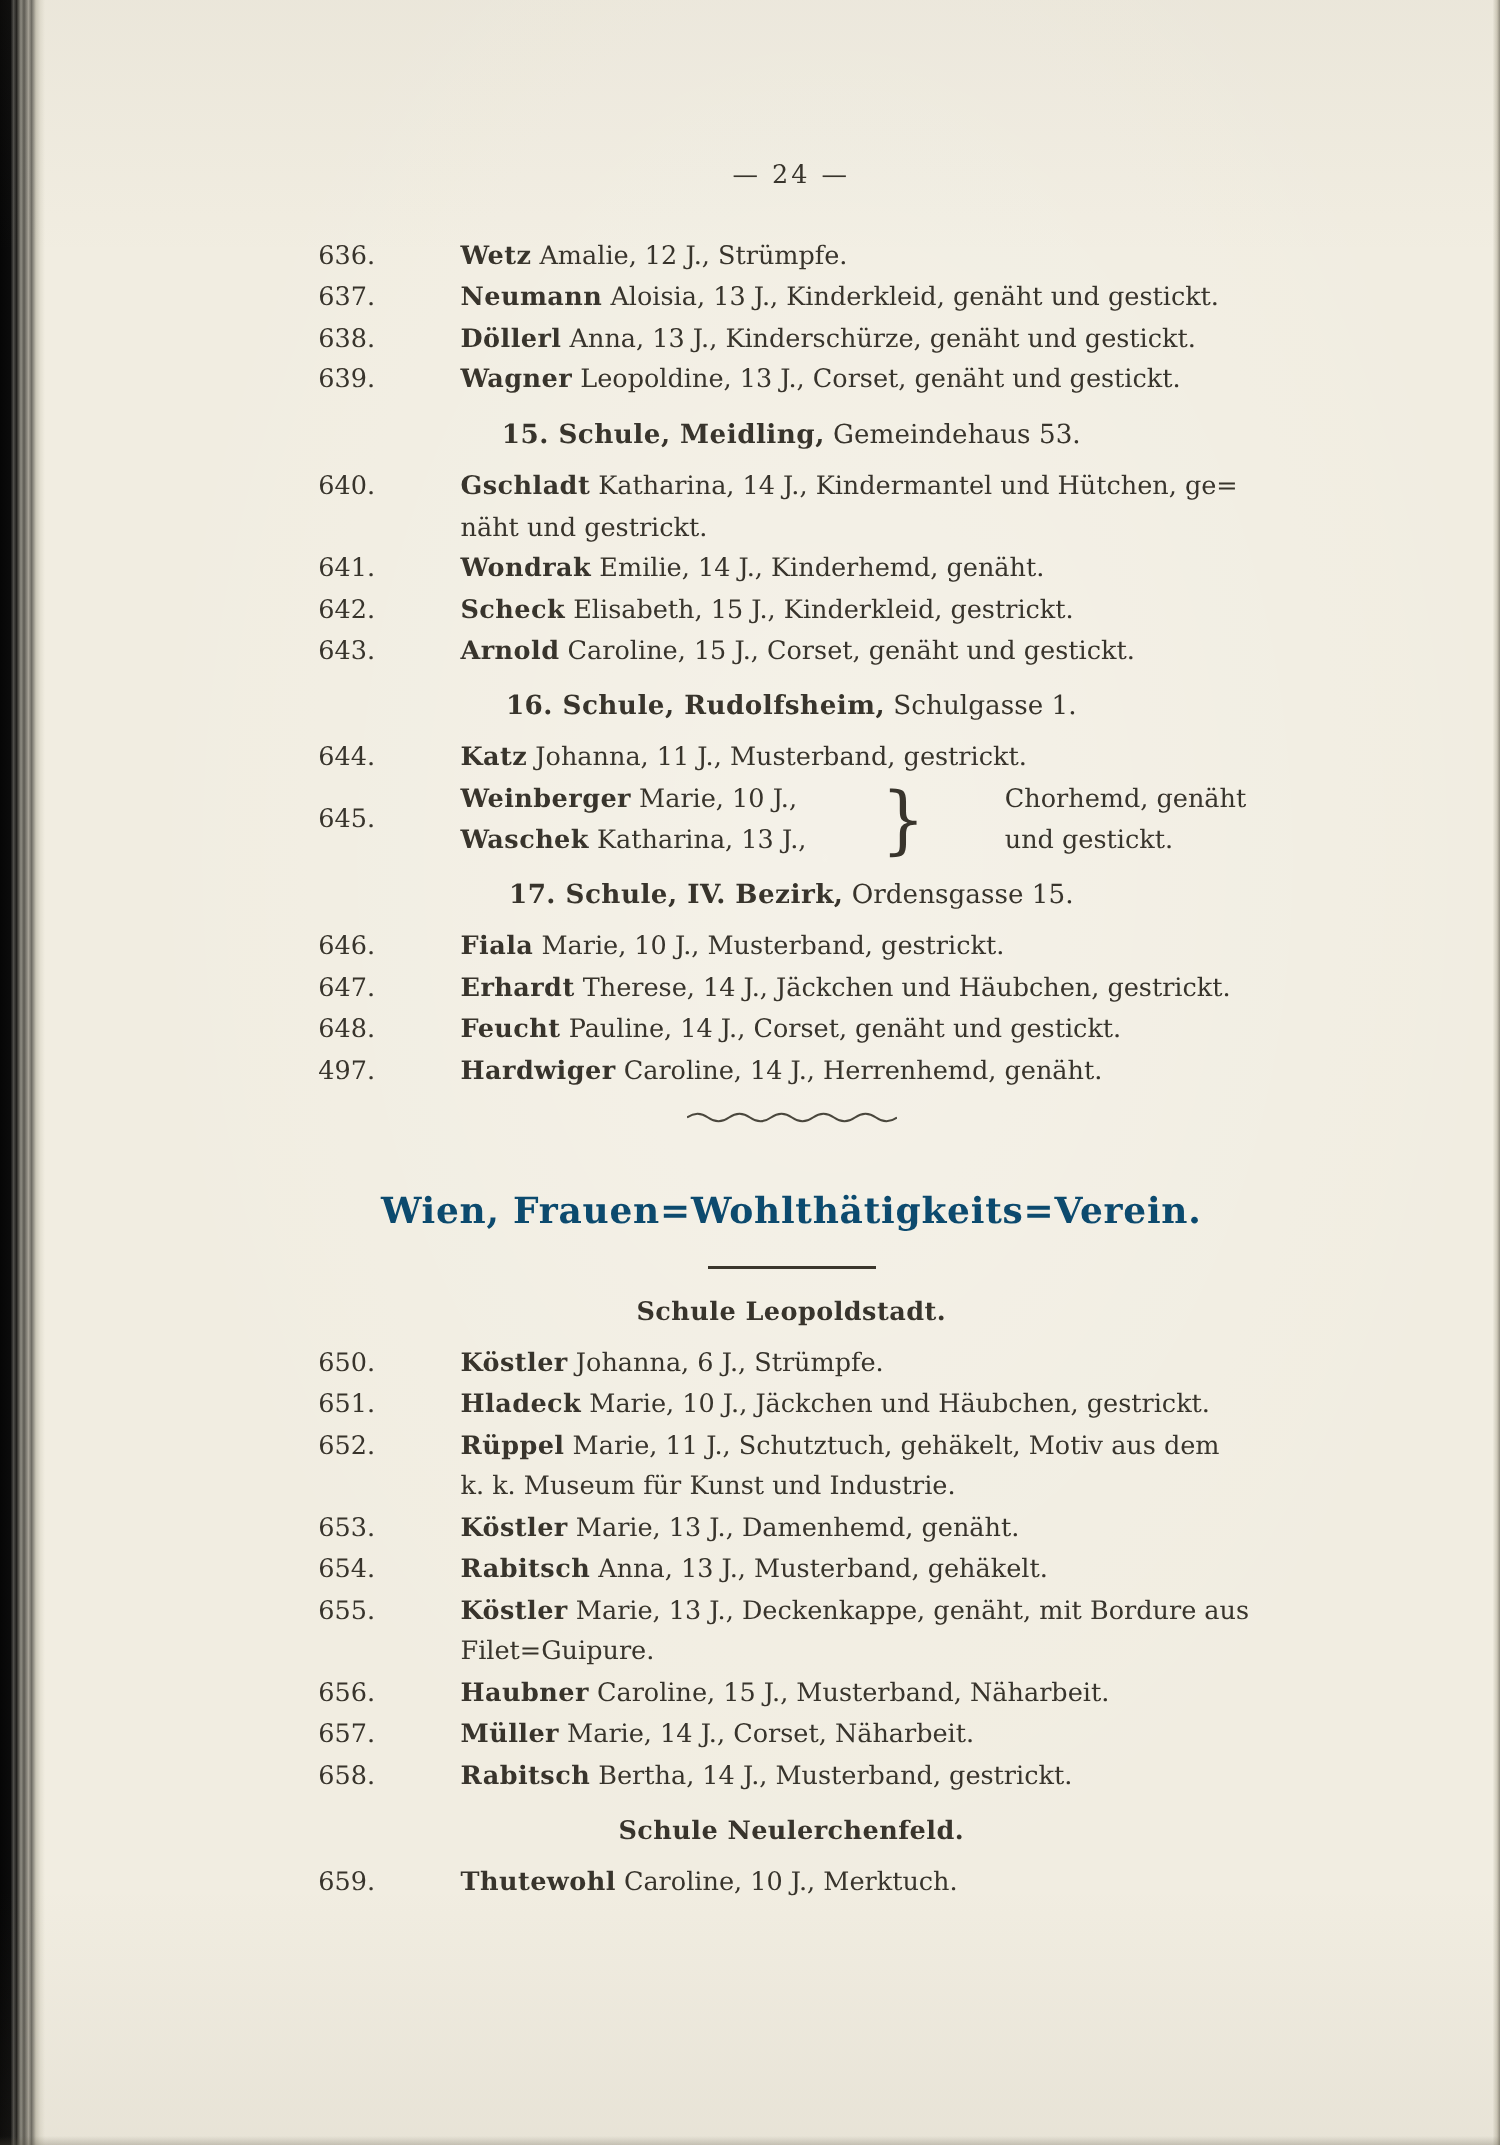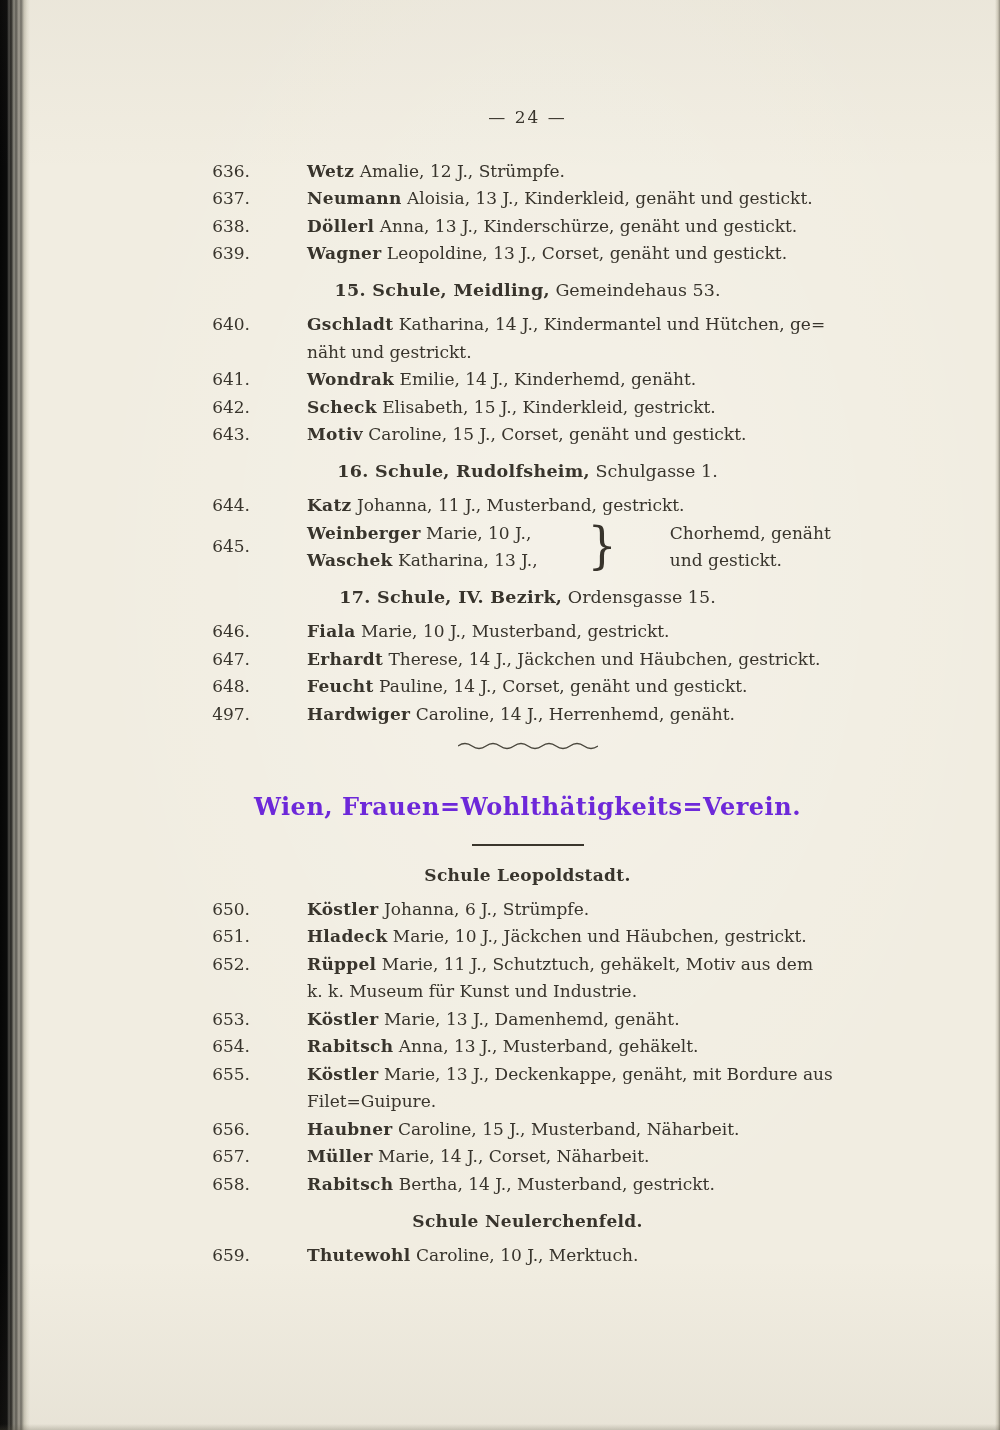--- a/index.html
+++ b/index.html
@@ -42,21 +42,21 @@
   .num{flex:none;width:50px;text-align:right;padding-right:9px;}
   .etext{white-space:pre-line;}
   .fname{font-weight:bold;letter-spacing:0.3px;}
   .heading{
     text-align:center;font-size:17.5px;margin:9px 0 7px;
   }
   .heading b{letter-spacing:0.3px;}
   .squiggle-wrap{text-align:center;margin-top:4px;height:12px;}
   .main-title{
     text-align:center;font-size:24px;font-weight:bold;
-    letter-spacing:0.5px;margin-top:46px;line-height:34px;color:#6d28d9;
+    letter-spacing:0.5px;margin-top:46px;line-height:34px;color:#0c4a6e;
   }
   .title-rule{
     width:112px;border:none;border-top:2px solid #3a362c;
     margin:20px auto 16px;
   }
   .sub-heading{
     text-align:center;font-size:17px;font-weight:bold;
     margin:0 0 6px;letter-spacing:0.3px;
   }
   .sub-heading.nl{margin-top:10px;}
@@ -108,21 +108,21 @@
   <div class="entry">
     <span class="num">641.</span>
     <span class="etext"><b class="fname">Wondrak</b><span> Emilie, 14 J., Kinderhemd, genäht.</span></span>
   </div>
   <div class="entry">
     <span class="num">642.</span>
     <span class="etext"><b class="fname">Scheck</b><span> Elisabeth, 15 J., Kinderkleid, gestrickt.</span></span>
   </div>
   <div class="entry">
     <span class="num">643.</span>
-    <span class="etext"><b class="fname">Motiv</b><span> Caroline, 15 J., Corset, genäht und gestickt.</span></span>
+    <span class="etext"><b class="fname">Arnold</b><span> Caroline, 15 J., Corset, genäht und gestickt.</span></span>
   </div>
 
   <div class="heading"><b>16. Schule, Rudolfsheim,</b><span> Schulgasse 1.</span></div>
 
   <div class="entry">
     <span class="num">644.</span>
     <span class="etext"><b class="fname">Katz</b><span> Johanna, 11 J., Musterband, gestrickt.</span></span>
   </div>
 
   <div class="entry e645">

